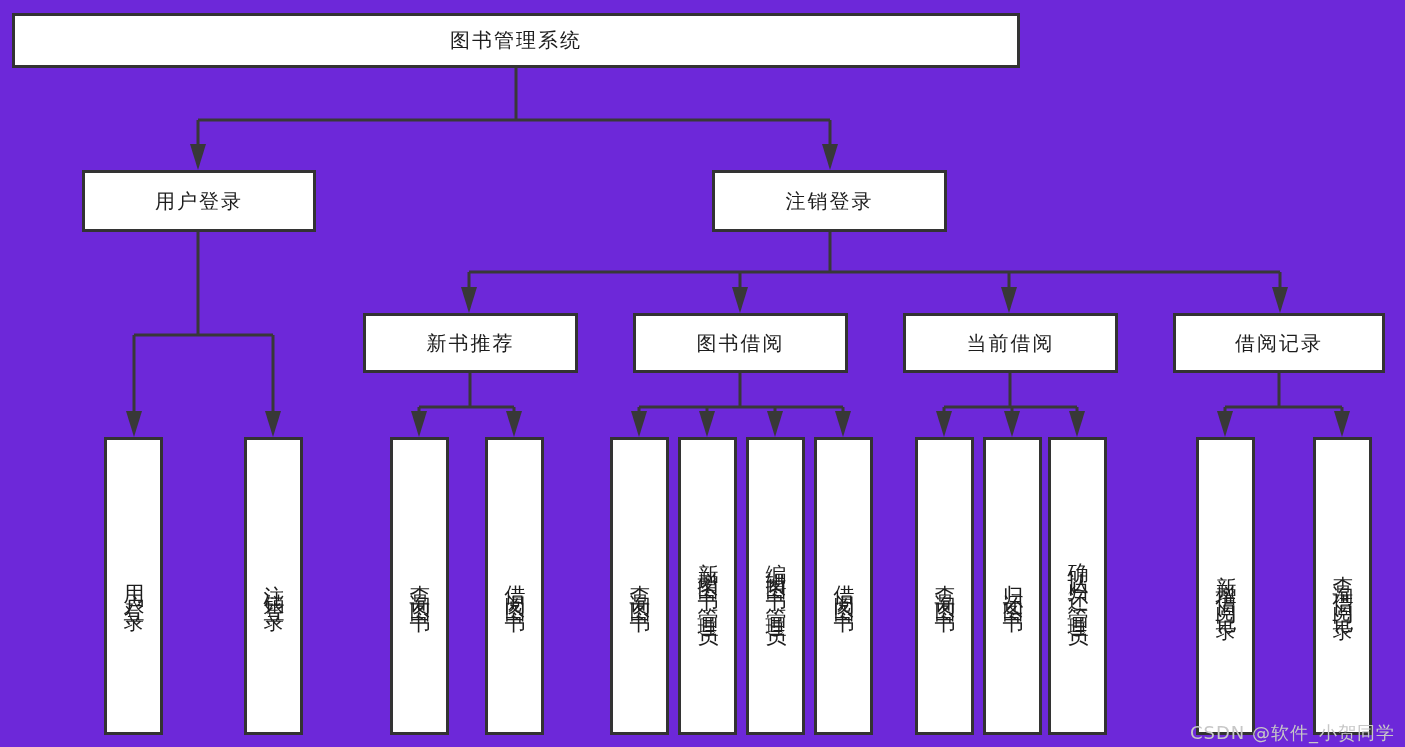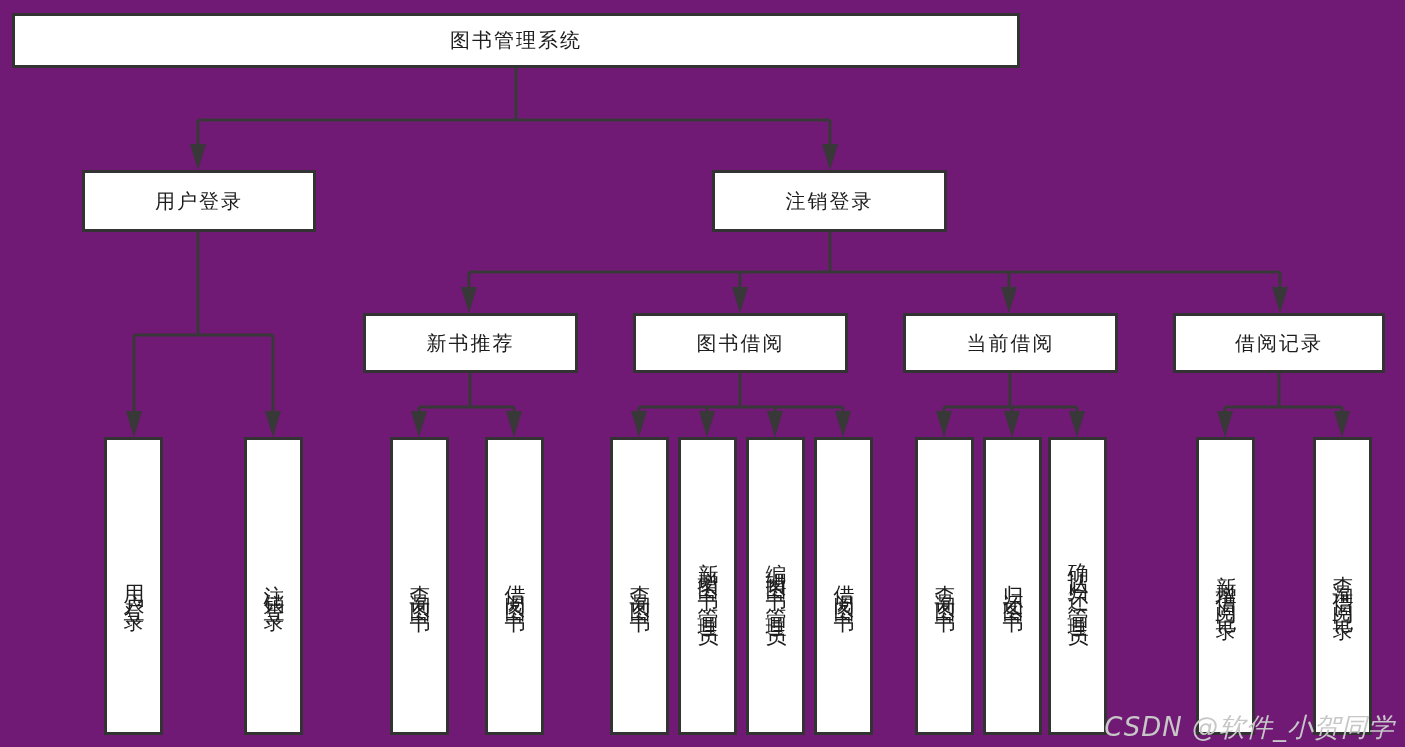--- a/index.html
+++ b/index.html
@@ -3,21 +3,21 @@
 <meta charset="utf-8">
 <style>
   * { margin: 0; padding: 0; box-sizing: border-box; }
   html, body { background: #ffffff; }
   body { font-family: "DejaVu Sans", "Liberation Sans", sans-serif; }
 
   .canvas {
     position: relative;
     width: 1405px;
     height: 747px;
-    background: #701a75;
+    background: #6d28d9;
     overflow: hidden;
   }
 
   svg.connectors {
     position: absolute;
     left: 0; top: 0;
     width: 1405px; height: 747px;
   }
   svg.connectors path {
     fill: none;
@@ -72,26 +72,25 @@
   .n-l8  { left: 915px; }
   .n-l9  { left: 983px; }
   .n-l10 { left: 1048px; }
   .n-l11 { left: 1196px; }
   .n-l12 { left: 1313px; }
 
   .watermark {
     position: absolute;
     right: 10px;
     bottom: 2px;
-    font-size: 26px;
+    font-size: 18px;
     letter-spacing: 1px;
     color: #c7c7c7;
     z-index: 10;
     white-space: nowrap;
-    font-style: italic;
   }
 </style>
 </head>
 <body>
 
 <div class="canvas">
 
   <svg class="connectors" viewBox="0 0 1405 747" xmlns="http://www.w3.org/2000/svg">
     <g>
       <path d="M516,68 V120 M198,120 H830 M198,120 V146 M830,120 V146"></path>

